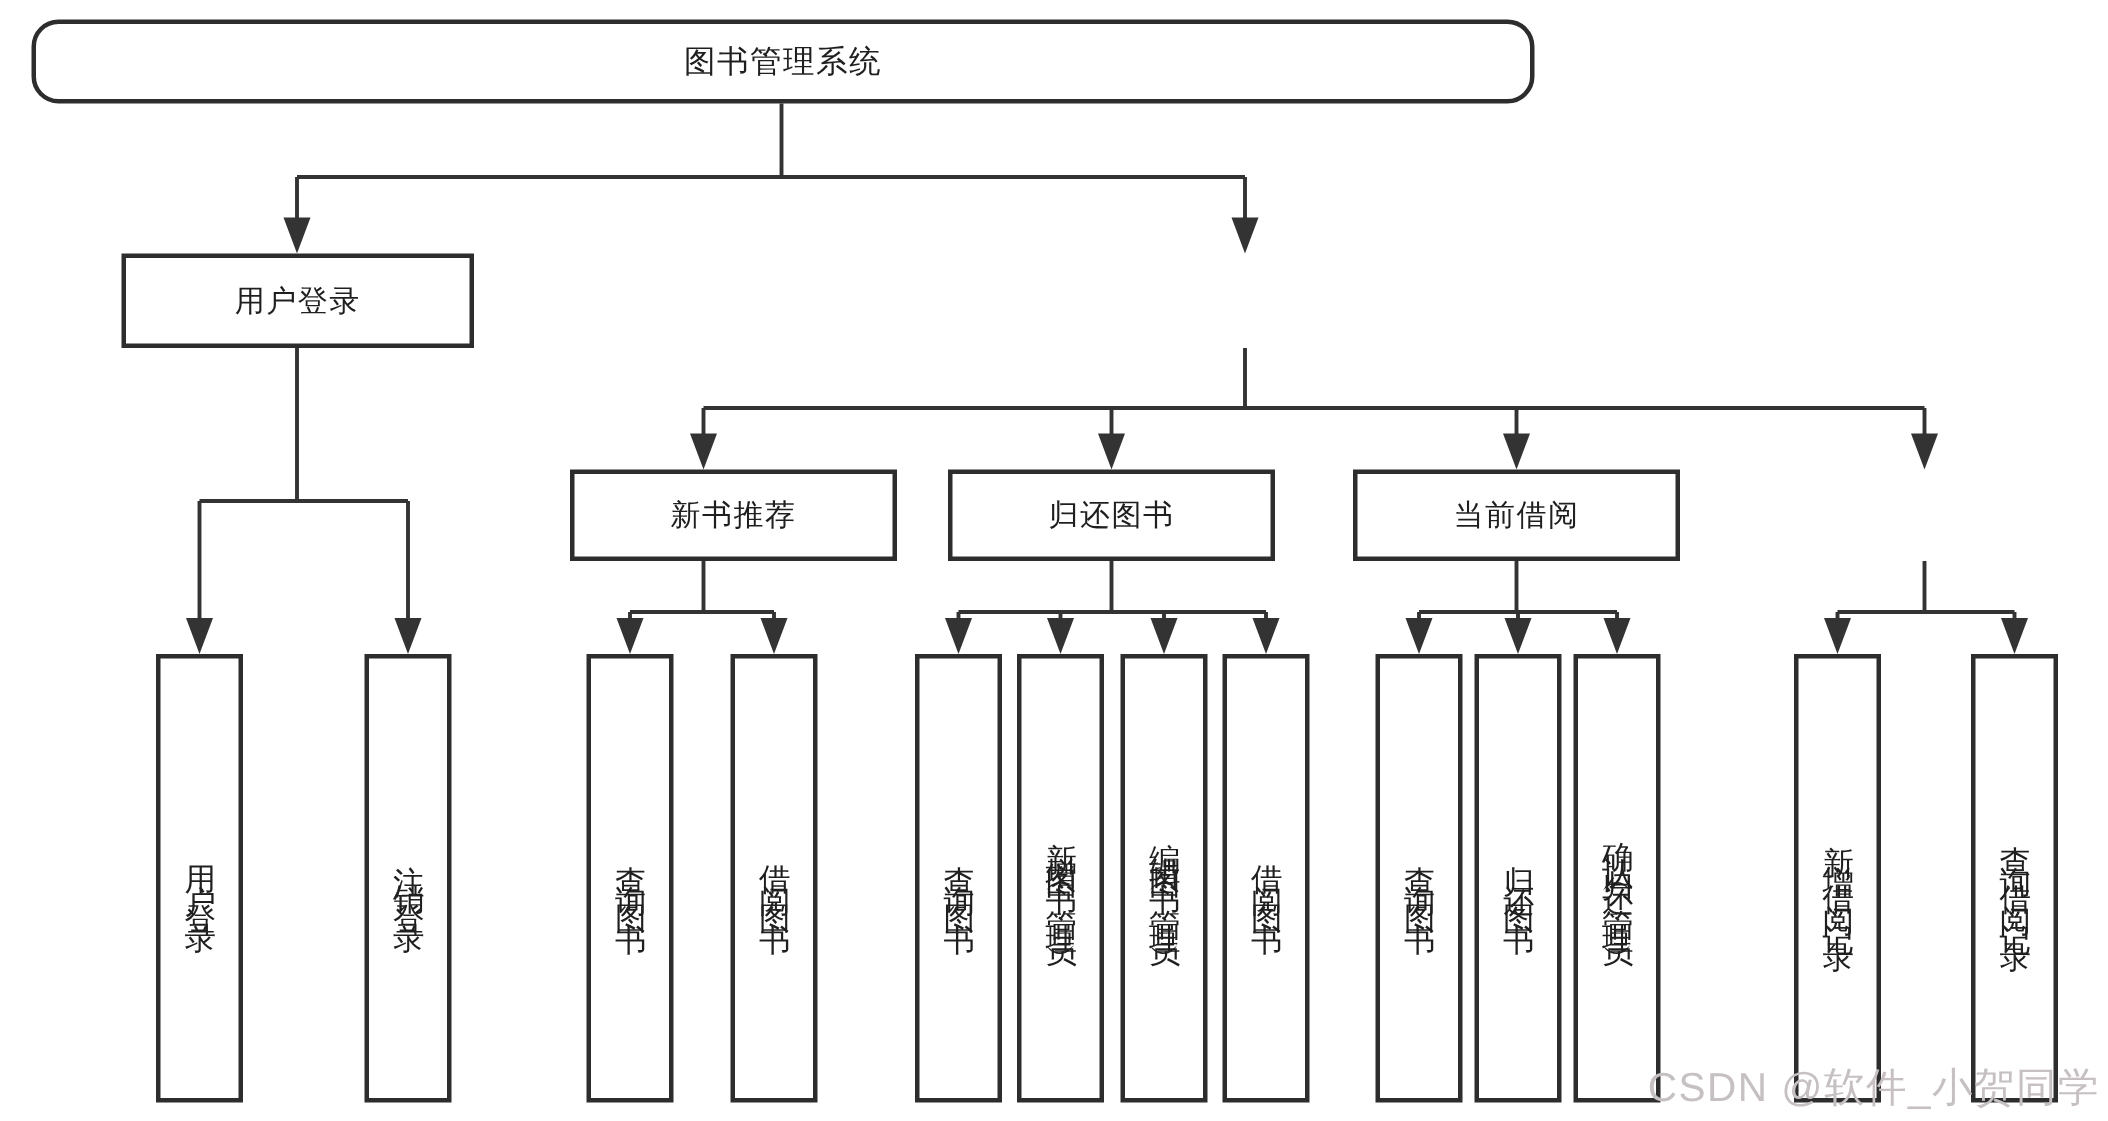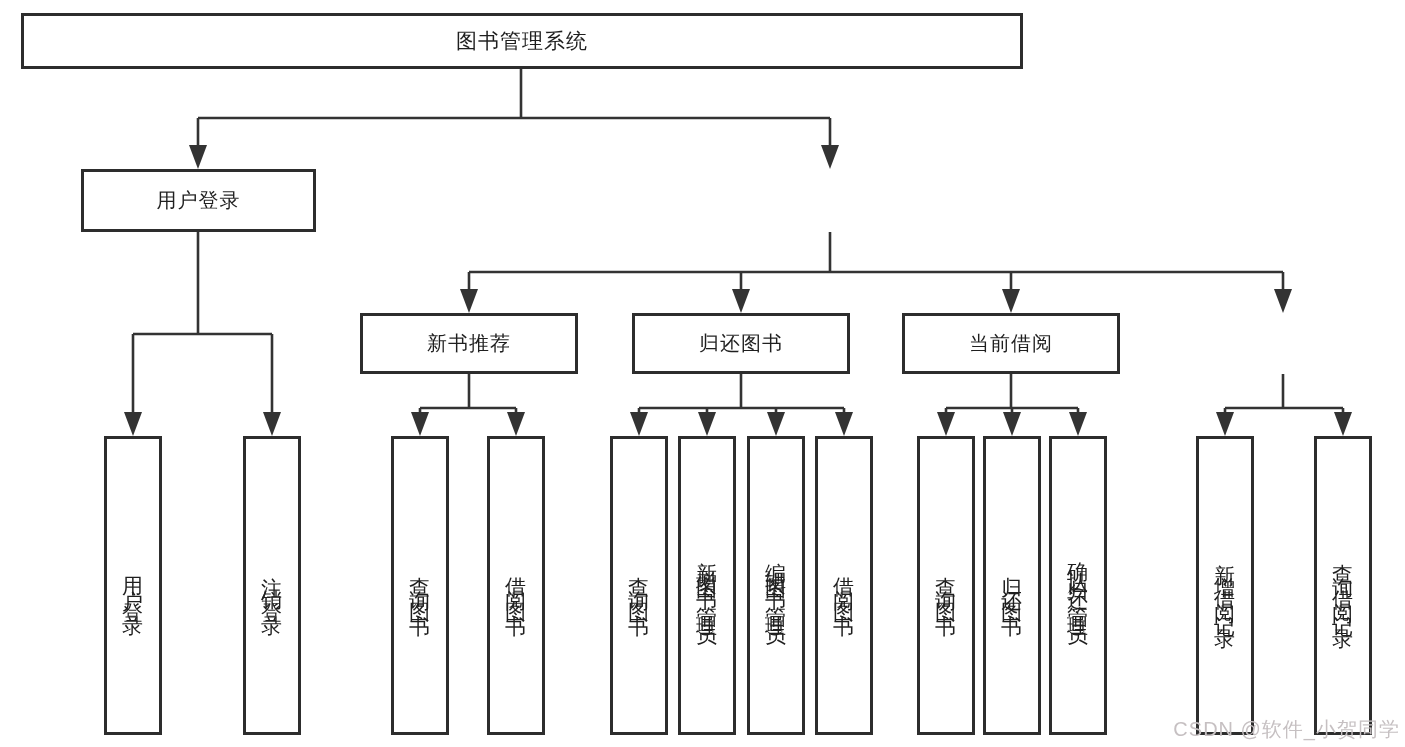--- a/index.html
+++ b/index.html
@@ -23,25 +23,25 @@
     background: #ffffff;
     border: 3px solid #2d2d2d;
     display: flex;
     align-items: center;
     justify-content: center;
     font-size: 20px;
     letter-spacing: 1px;
     color: #1f1f1f;
     z-index: 2;
   }
-  .root-box   { left: 21px;  top: 13px;  width: 1002px; height: 56px; font-size: 21px; }
+  .root-box   { left: 21px;  top: 13px;  width: 1002px; height: 56px; font-size: 21px; border-radius: 18px; }
   .n-user     { left: 81px;  top: 169px; width: 235px;  height: 63px; }
   .n-bookmgmt { left: 712px; top: 169px; width: 236px;  height: 63px; }
   .branch     { top: 313px; width: 218px; height: 61px; }
-  .br-0 { left: 360px; }
+  .br-0 { left: 380px; }
   .br-1 { left: 632px; }
   .br-2 { left: 902px; }
   .br-3 { left: 1174px; }
   .leaf {
     top: 436px; width: 58px; height: 299px;
     writing-mode: vertical-rl;
     text-orientation: mixed;
     font-size: 21px;
     letter-spacing: 13px;
     line-height: 1;
@@ -51,21 +51,21 @@
   .lf-nb1 { left: 391px; }  .lf-nb2 { left: 487px; }
   .lf-bb1 { left: 610px; }  .lf-bb2 { left: 678px; }
   .lf-bb3 { left: 747px; }  .lf-bb4 { left: 815px; }
   .lf-cb1 { left: 917px; }  .lf-cb2 { left: 983px; }
   .lf-cb3 { left: 1049px; }
   .lf-br1 { left: 1196px; } .lf-br2 { left: 1314px; }
   .watermark {
     position: absolute;
     right: 5px;
     bottom: 4px;
-    font-size: 20px;
+    font-size: 27px;
     color: #c6c0c2;
     letter-spacing: 1px;
     z-index: 5;
   }
 </style>
 </head>
 <body>
 
 <div class="canvas">
 

